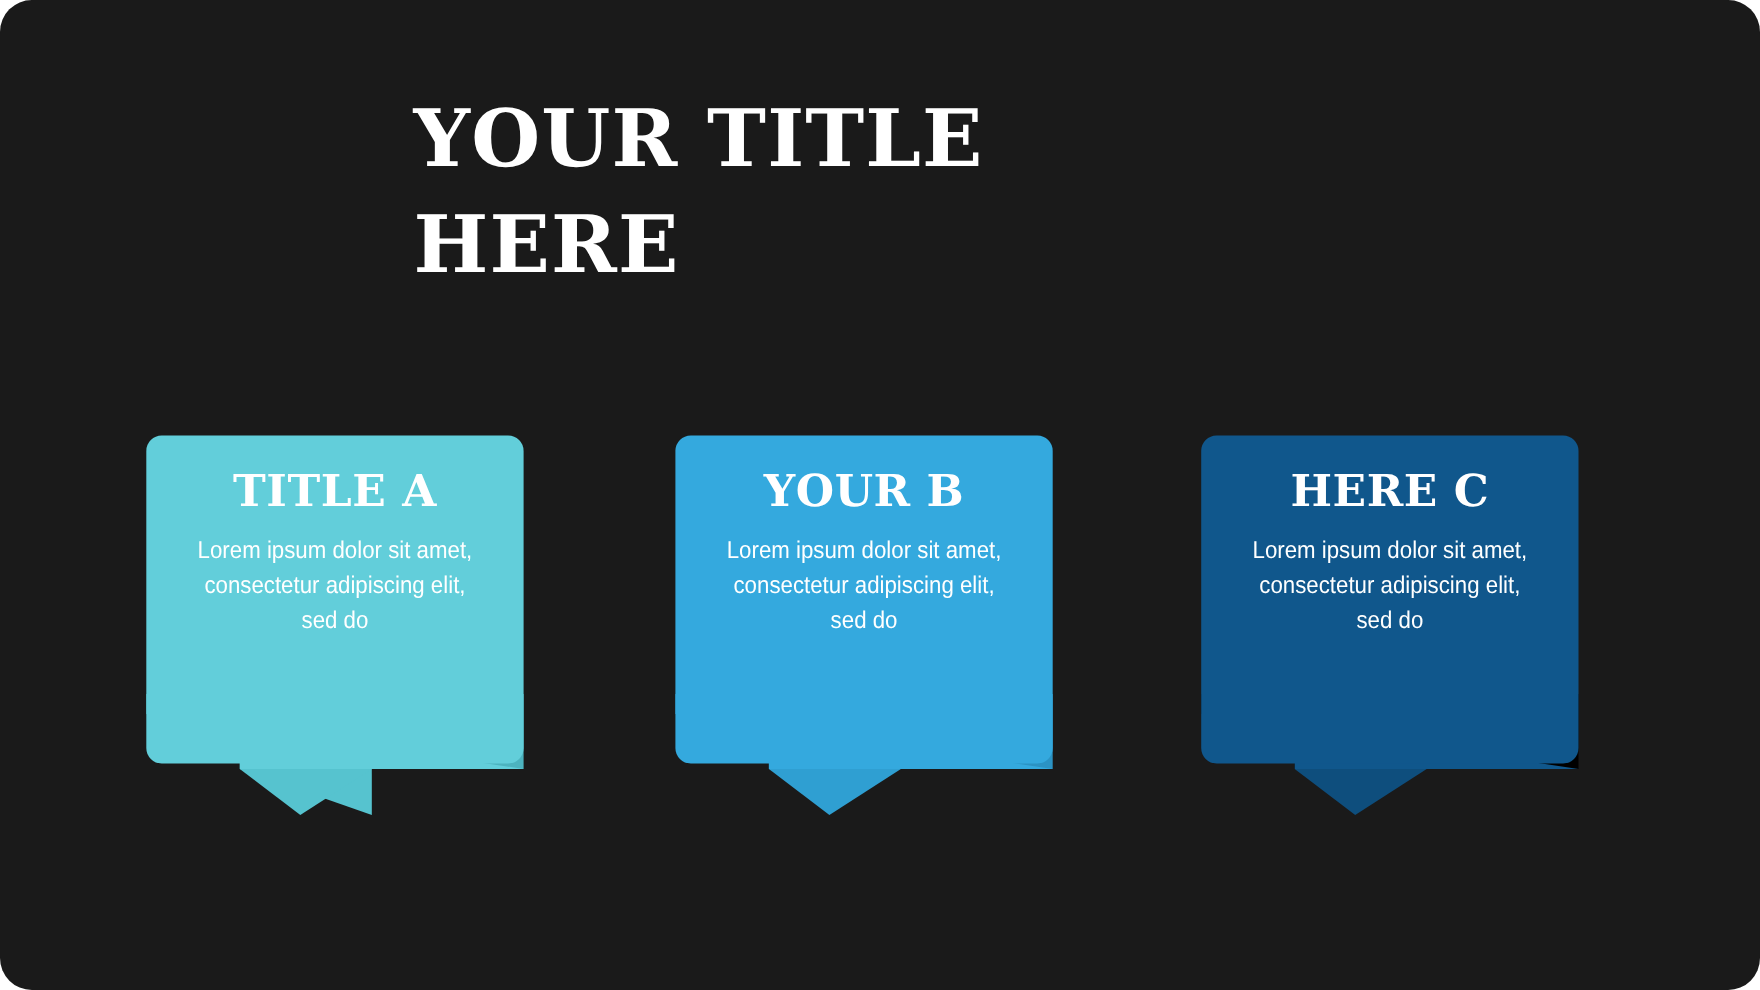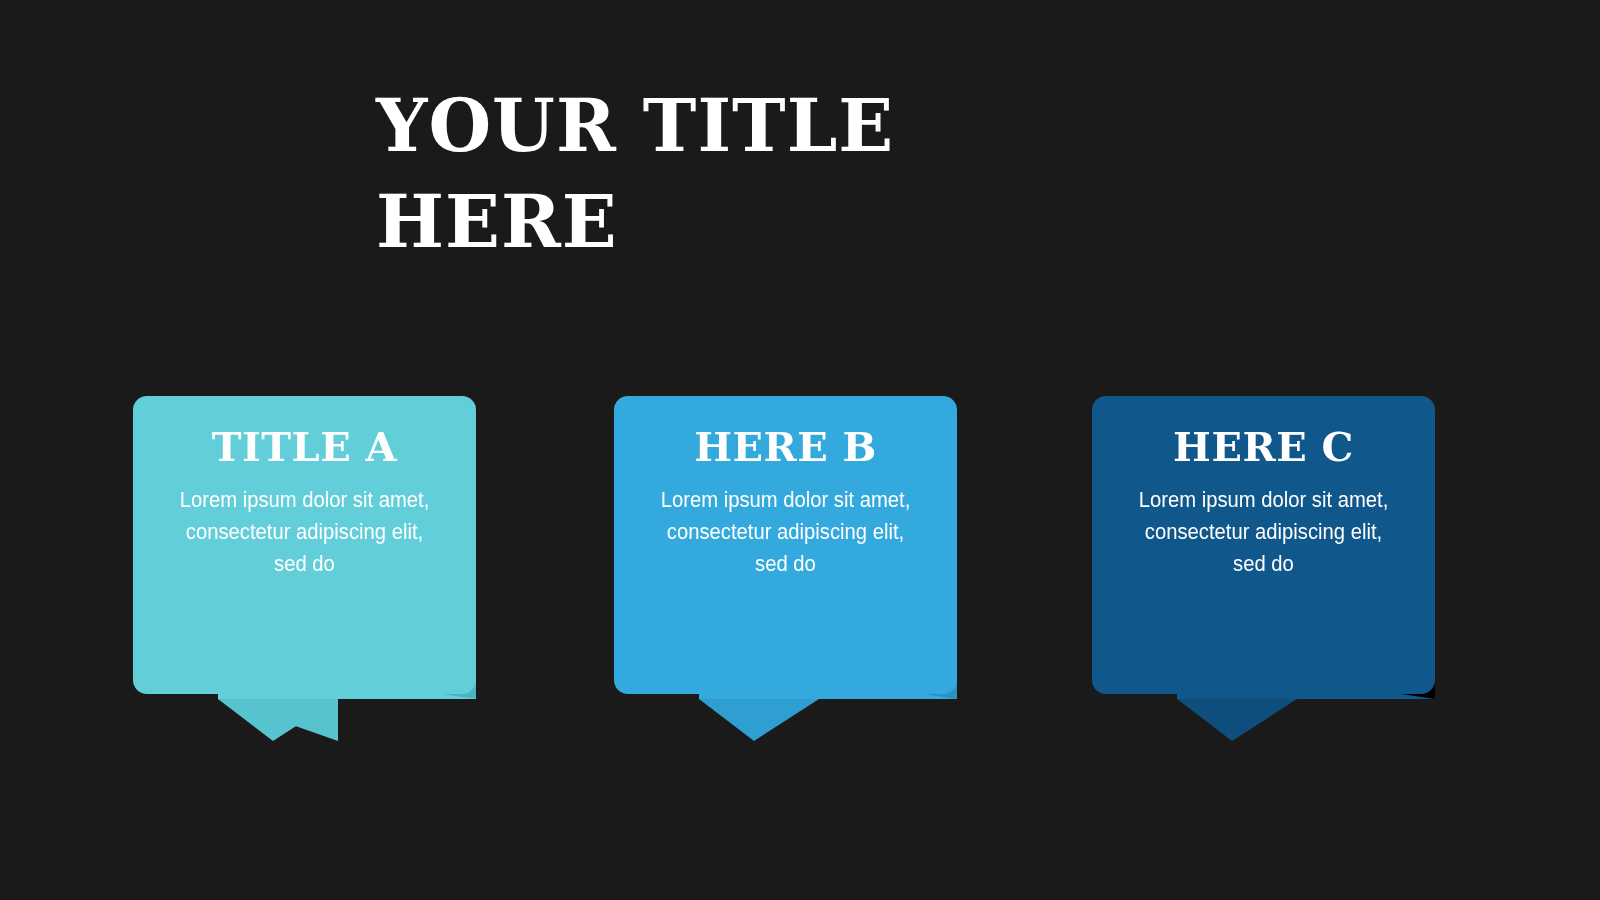--- a/index.html
+++ b/index.html
@@ -11,20 +11,21 @@
     height: 900px;
     overflow: hidden;
     font-family: "Liberation Sans", sans-serif;
   }
 
   #slide {
     position: relative;
     width: 1600px;
     height: 900px;
     background: #1a1a1a;
+    border-radius: 29px;
   }
 
   
   #page-title {
     position: absolute;
     left: 376px;
     top: 78px;
     width: 640px;
     color: #ffffff;
     font-family: "DejaVu Serif", "Liberation Serif", serif;
@@ -122,21 +123,21 @@
 
   <div class="card" id="card-b">
     <div class="tail">
       <svg width="343" height="110" viewBox="0 0 343 110" xmlns="http://www.w3.org/2000/svg">
         <polygon points="0,0 343,0 343,68 85,68 85,30 0,18" fill="#2b93c4"></polygon>
         <polygon points="85,30 343,68 85,68" fill="#34a9de"></polygon>
         <polygon points="85,68 205,68 140,110" fill="#2f9fd2"></polygon>
       </svg>
     </div>
     <div class="card-body" style="background: rgb(52, 169, 222); color: rgb(255, 255, 255);">
-      <h2 class="card-heading">HERE B</h2>
+      <h2 class="card-heading">YOUR B</h2>
       <p class="card-text">Lorem ipsum dolor sit amet, consectetur adipiscing elit, sed do</p>
     </div>
   </div>
 
   <div class="card" id="card-c">
     <div class="tail">
       <svg width="343" height="110" viewBox="0 0 343 110" xmlns="http://www.w3.org/2000/svg">
         <polygon points="0,0 343,0 343,68 85,68 85,30 0,18" fill="#0d4straight"></polygon>
         <polygon points="85,30 343,68 85,68" fill="#10578c"></polygon>
         <polygon points="85,68 205,68 140,110" fill="#0e4e7d"></polygon>

